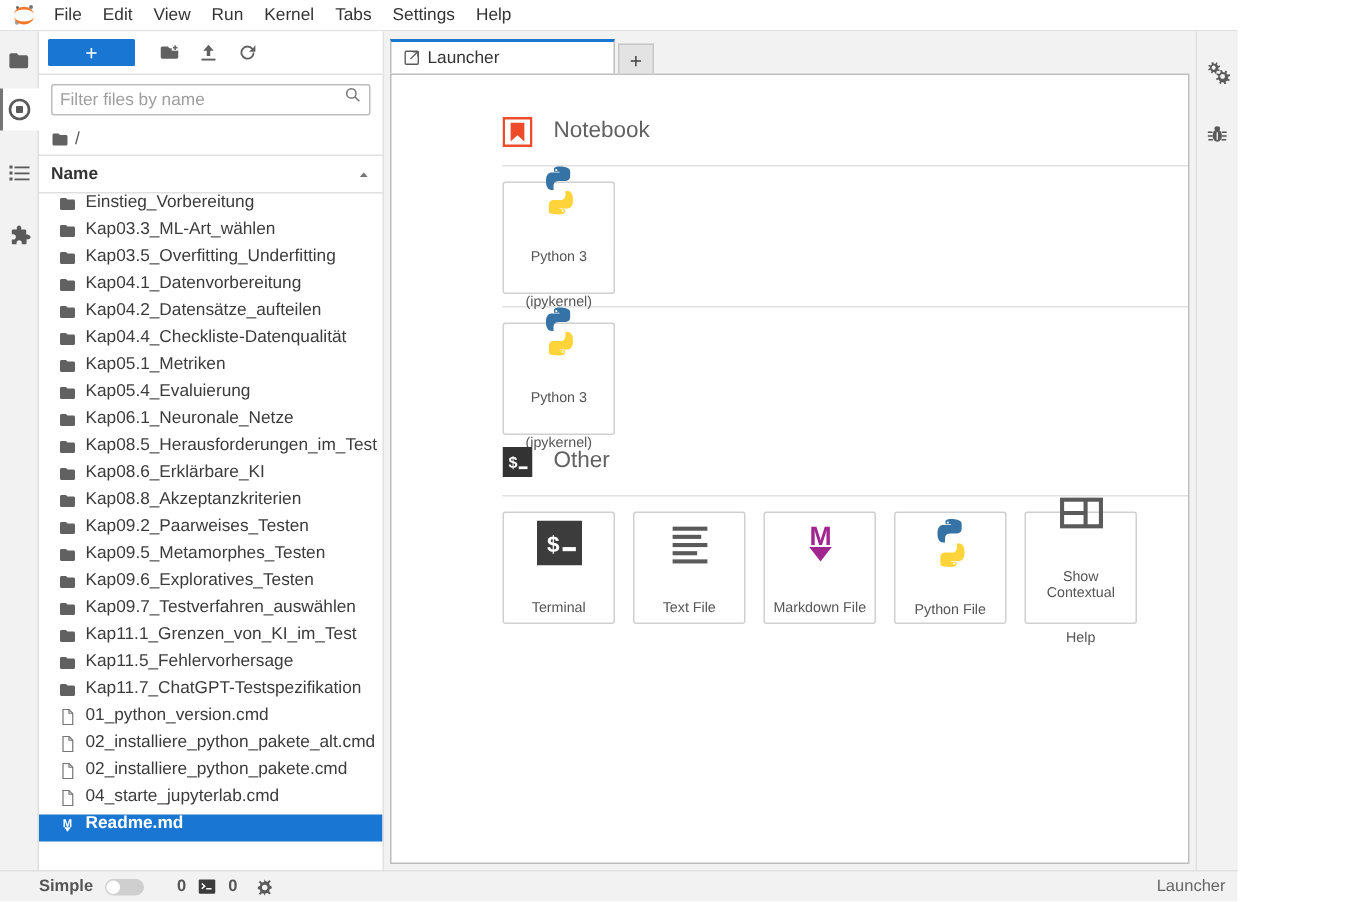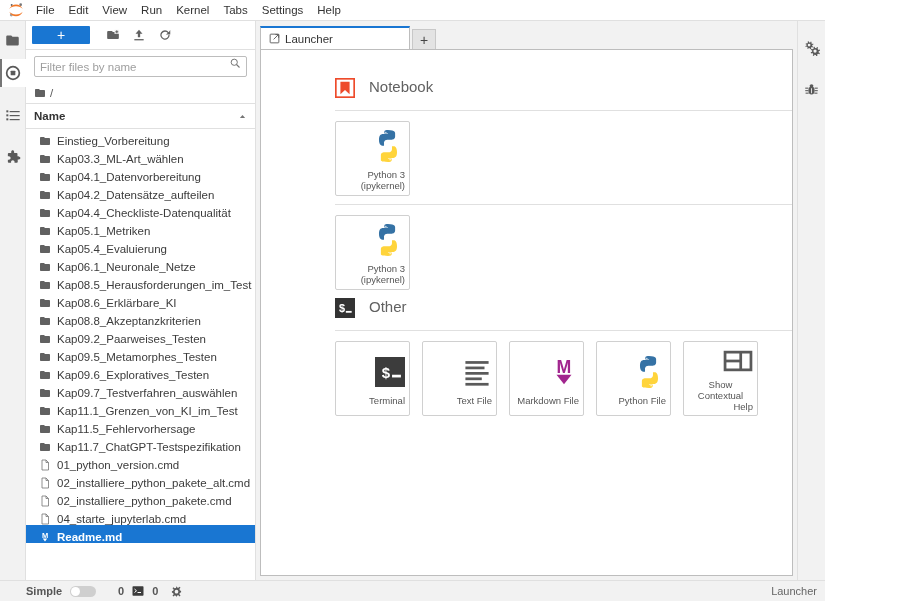--- a/index.html
+++ b/index.html
@@ -97,21 +97,21 @@
     font-size: 11.5px; color: #555;
   }
   .fb-header {
     display: flex; align-items: center; justify-content: space-between;
     height: 20px; padding: 12px 8px;
     border-top: 1px solid #e0e0e0; border-bottom: 1px solid #e0e0e0;
     font-size: 11.5px; color: #333; font-weight: 600;
   }
   .fb-list { flex: 1 1 auto; overflow: hidden; position: relative; }
   .fb-item {
-    display: flex; align-items: flex-end; gap: 6px;
+    display: flex; align-items: flex-start; gap: 6px;
     height: 18px; padding: 0 8px 0 12px;
     font-size: 11.5px; color: #3b3b3b;
     white-space: nowrap; cursor: pointer;
   }
   .fb-item.selected { background: #1976d2; color: #fff; font-weight: 700; }
   .fb-item .ic { width: 13px; height: 13px; flex: 0 0 13px; display: flex; align-items: center; justify-content: center; }
 
   
   .dock {
     flex: 1 1 auto; min-width: 0;
@@ -145,22 +145,22 @@
 
   .section { margin-bottom: 8px; }
   .section-head { display: flex; align-items: flex-start; gap: 14px; height: 26px; }
   .section-title { font-size: 15px; color: #616161; font-weight: 400; }
   .section-rule { height: 1px; background: #e0e0e0; width: 470px; margin: 6px 0 10px 0; }
   .card-row { display: flex; gap: 12px; }
   .card {
     width: 75px; height: 75px;
     border: 1px solid #d0d0d0; border-radius: 2px;
     background: #fff;
-    display: flex; flex-direction: column; align-items: flex-end; justify-content: center;
-    cursor: pointer; padding: 4px;
+    display: flex; flex-direction: column; align-items: center; justify-content: center;
+    cursor: pointer; padding: 4px; gap: 19px;
   }
   .card .card-icon { height: 40px; display: flex; align-items: center; justify-content: center; }
   .card .card-label {
     font-size: 9.5px; color: #555; text-align: center; line-height: 11px; margin-top: 3px;
     max-width: 70px;
   }
 
   
   .activitybar-right {
     width: 28px; flex: 0 0 28px;
@@ -306,20 +306,28 @@
             </span>
             <span>Einstieg_Vorbereitung</span>
           </div>
           <div class="fb-item">
             <span class="ic">
               <svg width="12" height="12" viewBox="0 0 24 24">
                 <path d="M10 4H4c-1.1 0-2 .9-2 2v12c0 1.1.9 2 2 2h16c1.1 0 2-.9 2-2V8c0-1.1-.9-2-2-2h-8l-2-2z" fill="#616161"></path>
               </svg>
             </span>
             <span>Kap03.3_ML-Art_wählen</span>
+          </div>
+          <div class="fb-item">
+            <span class="ic">
+              <svg width="12" height="12" viewBox="0 0 24 24">
+                <path d="M10 4H4c-1.1 0-2 .9-2 2v12c0 1.1.9 2 2 2h16c1.1 0 2-.9 2-2V8c0-1.1-.9-2-2-2h-8l-2-2z" fill="#616161"></path>
+              </svg>
+            </span>
+            <span>Kap03.5_Overfitting_Underfitting</span>
           </div>
           <div class="fb-item">
             <span class="ic">
               <svg width="12" height="12" viewBox="0 0 24 24">
                 <path d="M10 4H4c-1.1 0-2 .9-2 2v12c0 1.1.9 2 2 2h16c1.1 0 2-.9 2-2V8c0-1.1-.9-2-2-2h-8l-2-2z" fill="#616161"></path>
               </svg>
             </span>
             <span>Kap04.1_Datenvorbereitung</span>
           </div>
           <div class="fb-item">

